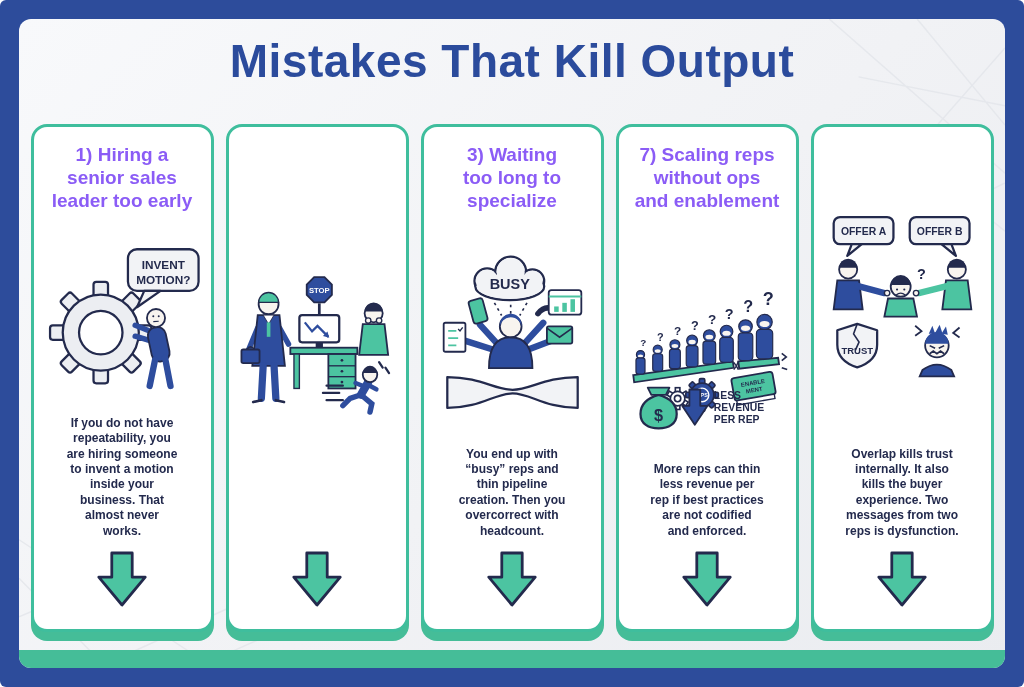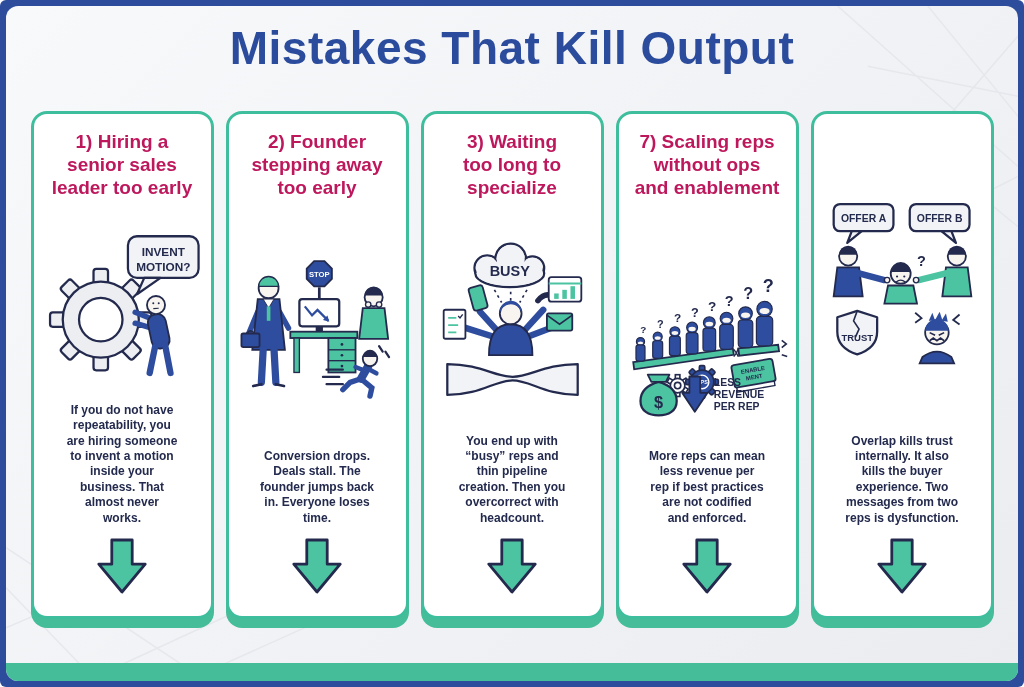--- a/index.html
+++ b/index.html
@@ -1,27 +1,27 @@
 <!DOCTYPE html>
 <html><head>
 <meta charset="utf-8">
 <style>
   html,body{margin:0;padding:0;}
   body{width:1024px;height:687px;font-family:"Liberation Sans",sans-serif;}
-  .frame{width:1024px;height:687px;box-sizing:border-box;background:#2D4C9B;padding:6px;border-radius:6px;}
+  .frame{width:1024px;height:687px;box-sizing:border-box;background:#2D4C9B;padding:19px;border-radius:6px;}
   .panel{position:relative;width:100%;height:100%;border-radius:12px;overflow:hidden;
          background:linear-gradient(135deg,#F8F9FB 0%,#F1F2F5 55%,#EAECF0 100%);}
   .bg-pattern{position:absolute;inset:0;width:100%;height:100%;}
   .page-title{position:relative;text-align:center;margin:16px 0 0;font-size:46px;font-weight:bold;
               color:#2B4B9C;letter-spacing:.5px;line-height:1.15;}
   .cards{position:relative;display:flex;justify-content:center;gap:12px;padding:0 28px;margin-top:36px;}
   .card{width:183px;height:508px;box-sizing:border-box;background:#FFFFFF;border:3px solid #3FBE9D;
         border-radius:16px;box-shadow:0 9px 0 0 #45BD98;display:flex;flex-direction:column;
         align-items:center;padding:14px 7px 14px;}
-  .card-heading{margin:2px 0 0;font-size:19px;font-weight:bold;color:#be185d;text-align:center;
+  .card-heading{margin:2px 0 0;font-size:19px;font-weight:bold;color:#8b5cf6;text-align:center;
                 line-height:1.22;white-space:pre-line;}
   .illo{flex:1;display:flex;align-items:center;justify-content:center;width:100%;min-height:0;}
   .illo svg{display:block;}
   .card-body{margin:0;font-size:12px;font-weight:bold;color:#232A4D;text-align:center;
              line-height:1.28;white-space:pre-line;}
   .arrow-wrap{margin:12px 0 4px;flex:0 0 auto;}
   .bottom-band{position:absolute;left:0;right:0;bottom:0;height:18px;background:#45BD98;}
   svg text{font-family:"Liberation Sans",sans-serif;}
 </style>
 </head>
@@ -87,23 +87,20 @@
 almost never
 works.</p>
         <div class="arrow-wrap">
           <svg width="52" height="56" viewBox="0 0 56 60">
             <polygon points="17,2 39,2 39,28 53,28 28,58 3,28 17,28" fill="#4CC4A1" stroke="#232A4D" stroke-width="3" stroke-linejoin="round"></polygon>
           </svg>
         </div>
       </section>
 
       <section class="card">
-        <h2 class="card-heading">2) Founder
-stepping away
-too early</h2>
         <div class="illo">
           <svg width="170" height="166" viewBox="0 0 180 175">
             <g>
               <line x1="92" y1="47" x2="92" y2="96" stroke="#232A4D" stroke-width="3"></line>
               <polygon points="105.9,37.7 97.7,45.9 86.3,45.9 78.1,37.7 78.1,26.3 86.3,18.1 97.7,18.1 105.9,26.3" fill="#2E4D9E" stroke="#232A4D" stroke-width="2"></polygon>
               <text x="92" y="35.5" text-anchor="middle" font-size="8.5" font-weight="bold" fill="#FFFFFF">STOP</text>
             </g>
             <g>
               <rect x="70" y="60" width="44" height="30" rx="3" fill="#FFFFFF" stroke="#232A4D" stroke-width="2.5"></rect>
               <path d="M76,68 L84,78 L90,72 L102,84" stroke="#2E4D9E" stroke-width="2.5" fill="none"></path>
@@ -146,25 +143,20 @@
               <path d="M146,134 L138,148" stroke="#2E4D9E" stroke-width="9" stroke-linecap="round"></path>
               <path d="M138,148 L126,152 L118,160" stroke="#2E4D9E" stroke-width="6" fill="none" stroke-linecap="round"></path>
               <path d="M138,148 L150,158 L148,167" stroke="#2E4D9E" stroke-width="6" fill="none" stroke-linecap="round"></path>
               <path d="M144,136 L155,142 M142,139 L132,135" stroke="#2E4D9E" stroke-width="5" stroke-linecap="round"></path>
               <circle cx="148" cy="126" r="8" fill="#F8F4EF" stroke="#232A4D" stroke-width="2"></circle>
               <path d="M140,124 A8,8 0 0 1 156,124 Z" fill="#232A4D"></path>
               <path d="M158,112 l4,6 M165,118 l4,6" stroke="#232A4D" stroke-width="2.5" stroke-linecap="round"></path>
             </g>
           </svg>
         </div>
-        <p class="card-body">Conversion drops.
-Deals stall. The
-founder jumps back
-in. Everyone loses
-time.</p>
         <div class="arrow-wrap">
           <svg width="52" height="56" viewBox="0 0 56 60">
             <polygon points="17,2 39,2 39,28 53,28 28,58 3,28 17,28" fill="#4CC4A1" stroke="#232A4D" stroke-width="3" stroke-linejoin="round"></polygon>
           </svg>
         </div>
       </section>
 
       <section class="card">
         <h2 class="card-heading">3) Waiting
 too long to
@@ -325,21 +317,21 @@
             <g>
               <polygon points="70,162 82,162 82,180 90,180 76,201 62,180 70,180" fill="#2E4D9E" stroke="#232A4D" stroke-width="2" stroke-linejoin="round"></polygon>
             </g>
             <g font-size="11.5" font-weight="bold" fill="#232A4D">
               <text x="97" y="173">LESS</text>
               <text x="97" y="186">REVENUE</text>
               <text x="97" y="199">PER REP</text>
             </g>
           </svg>
         </div>
-        <p class="card-body">More reps can mean
+        <p class="card-body">More reps can thin
 less revenue per
 rep if best practices
 are not codified
 and enforced.</p>
         <div class="arrow-wrap">
           <svg width="52" height="56" viewBox="0 0 56 60">
             <polygon points="17,2 39,2 39,28 53,28 28,58 3,28 17,28" fill="#4CC4A1" stroke="#232A4D" stroke-width="3" stroke-linejoin="round"></polygon>
           </svg>
         </div>
       </section>

